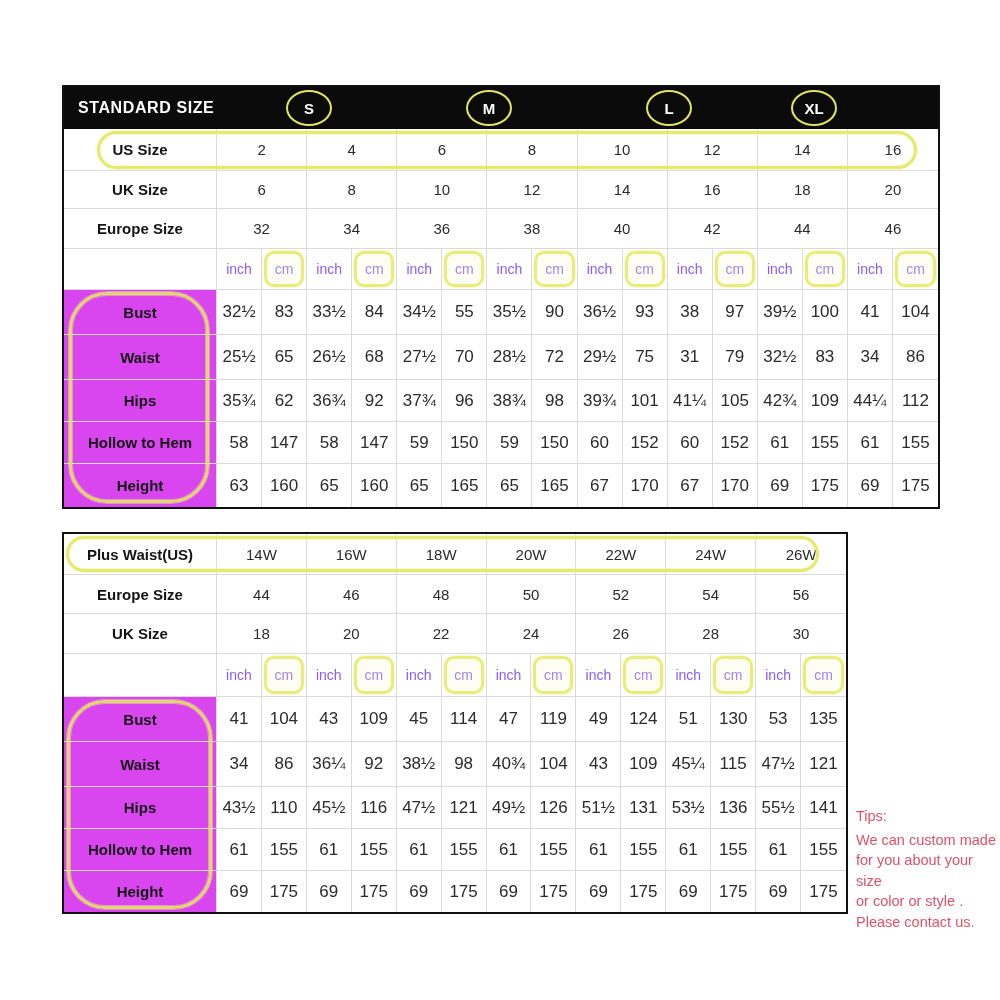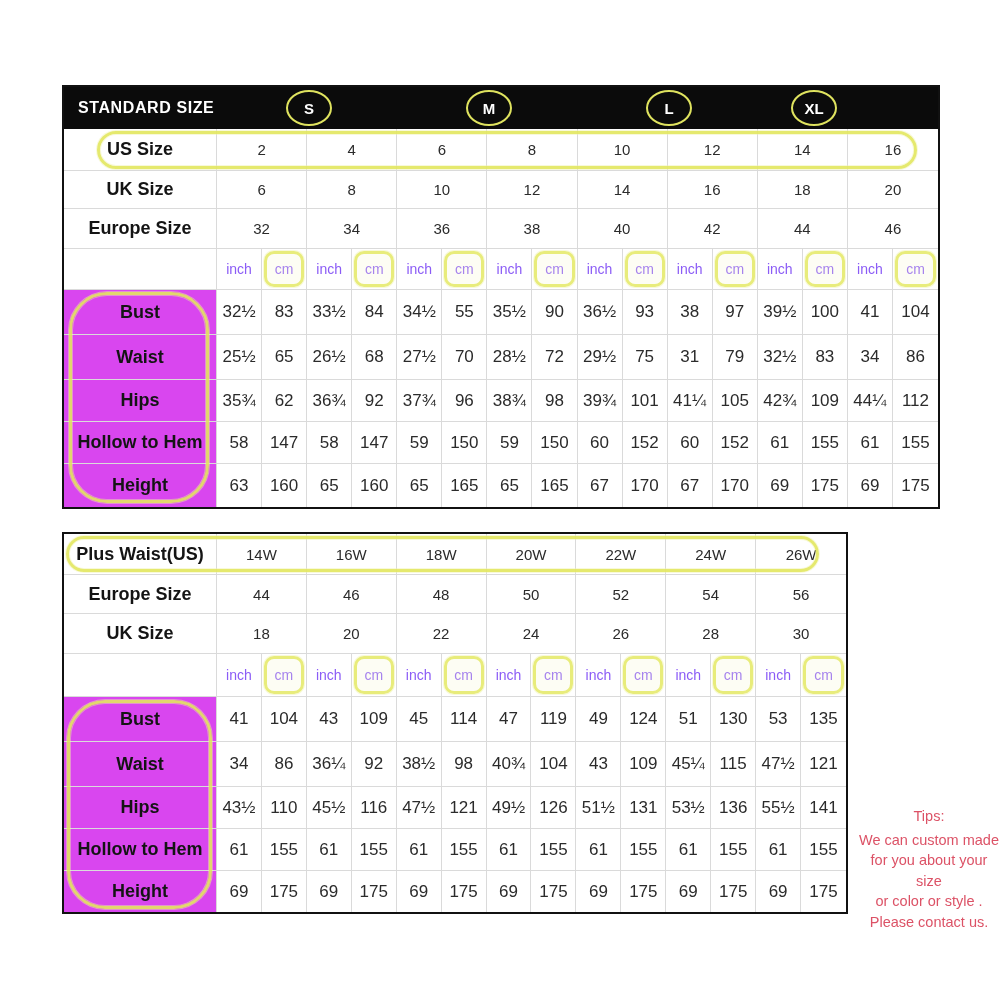--- a/index.html
+++ b/index.html
@@ -1,18 +1,18 @@
 <!DOCTYPE html>
 <html><head>
 <meta charset="utf-8">
 <style>
   * { margin:0; padding:0; box-sizing:border-box; }
   html,body { width:1000px; height:1000px; background:#ffffff; overflow:hidden;
     font-family:"Liberation Sans","DejaVu Sans",sans-serif; }
-  .page { position:relative; width:1000px; height:1000px; background:#fff;text-align:center; }
+  .page { position:relative; width:1000px; height:1000px; background:#fff; }
 
   
   .tbl { position:absolute; border:2px solid #111; background:#fff; }
   #standard-table { left:62px; top:85px; width:878px; height:424px; }
   #plus-table     { left:62px; top:532px; width:786px; height:382px; }
 
   
   .bar { position:relative; height:42px; background:#0b0b0b; display:flex; align-items:center;
          padding-left:14px; }
   .bar-title { color:#fff; font-weight:bold; font-size:16px; letter-spacing:0.6px; }
@@ -25,21 +25,21 @@
   .grid-standard { grid-template-columns:153px repeat(16,1fr);
                    grid-template-rows:42px 38px 40px 41px 45px 45px 42px 42px 43px; }
   .grid-plus     { grid-template-columns:153px repeat(14,1fr);
                    grid-template-rows:41px 39px 40px 43px 45px 45px 42px 42px 41px; }
 
   .c { display:flex; align-items:center; justify-content:center;
        border-right:1px solid #dadada; border-bottom:1px solid #dadada;
        color:#2b2b2b; overflow:hidden; white-space:nowrap; }
   .c.lastcol { border-right:none; }
   .c.lastrow { border-bottom:none; }
-  .lbl  { font-weight:bold; font-size:18px; color:#141414; }
+  .lbl  { font-weight:bold; font-size:15px; color:#141414; }
   .gray { background:#d946ef; }
   .hdrv { font-size:15px; grid-column:span 2; }
   .unit { font-size:14px; position:relative; color:#8b5cf6; }
   .val  { font-size:17px; }
 
   
   .hl { position:absolute; border:3px solid rgba(226,231,94,0.9); pointer-events:none;
         z-index:6; box-shadow:0 0 0 1px rgba(240,242,170,0.45), inset 0 0 0 1px rgba(240,242,170,0.45); }
   .us-oval     { left:97px;  top:131px; width:820px; height:38px;  border-radius:20px; }
   .plus-oval   { left:66px;  top:536px; width:753px; height:36px;  border-radius:18px; }

